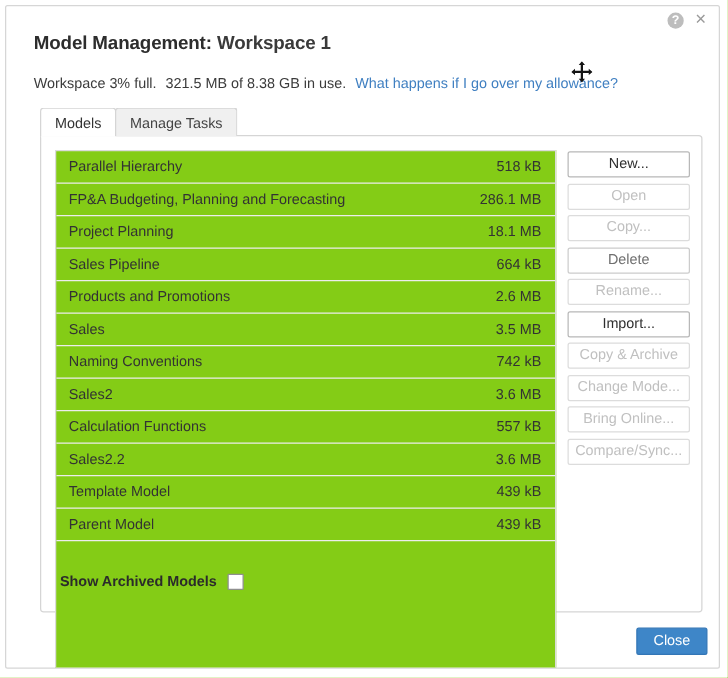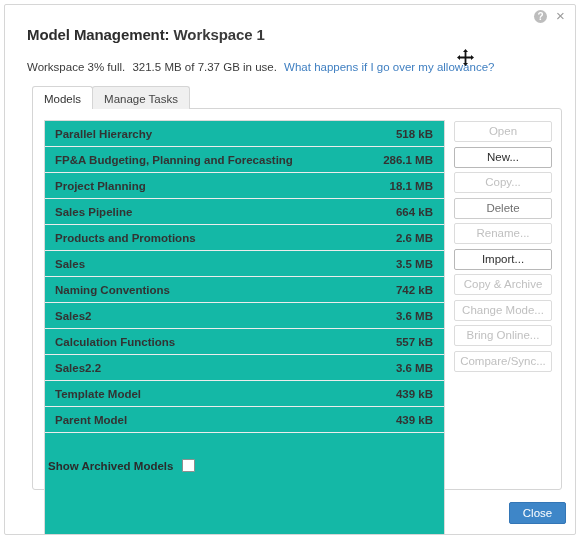--- a/index.html
+++ b/index.html
@@ -153,24 +153,23 @@
   }
 
   
   .model-list {
     position: absolute;
     left: 11px;
     top: 11px;
     width: 401px;
     height: 420px;
     border: 1px solid #dadada;
-    background: #14b8a6;
+    background: #84cc16;
     box-sizing: border-box;
     overflow: hidden;
-    font-weight: bold;
   }
   .model-row {
     display: flex;
     align-items: center;
     justify-content: space-between;
     height: 26px;
     padding: 0 11px 0 10px;
     font-size: 11.5px;
     color: #333333;
     border-bottom: 1px solid #ececec;
@@ -274,21 +273,21 @@
     <div class="close-x">×</div>
   </div>
 
   <div class="dlg-title">
     <span>Model Management:</span>
     <span class="ws-name">Workspace 1</span>
   </div>
 
   <div class="usage-line">
     <span>Workspace 3% full.</span><span class="sep"></span>
-    <span>321.5 MB of 7.37 GB in use.</span><span class="sep"></span>
+    <span>321.5 MB of 8.38 GB in use.</span><span class="sep"></span>
     <a class="usage-link">What happens if I go over my allowance?</a>
   </div>
 
   <div class="move-cursor">
     <svg width="17" height="17" viewBox="0 0 17 17">
       <path d="M8.5 0 L11 3 L9.4 3 L9.4 7.6 L14 7.6 L14 6 L17 8.5 L14 11 L14 9.4 L9.4 9.4 L9.4 14 L11 14 L8.5 17 L6 14 L7.6 14 L7.6 9.4 L3 9.4 L3 11 L0 8.5 L3 6 L3 7.6 L7.6 7.6 L7.6 3 L6 3 Z" fill="#141414"></path>
     </svg>
   </div>
 
   <div class="tabstrip">
@@ -348,22 +347,22 @@
         <span class="msize">439 kB</span>
       </div>
     </div>
 
     <div class="archived-row">
       <span class="archived-label">Show Archived Models</span>
       <span class="archived-box"></span>
     </div>
 
     <div class="side-buttons">
+      <button class="side-btn enabled">New...</button>
       <button class="side-btn">Open</button>
-      <button class="side-btn enabled">New...</button>
       <button class="side-btn">Copy...</button>
       <button class="side-btn semi">Delete</button>
       <button class="side-btn">Rename...</button>
       <button class="side-btn enabled">Import...</button>
       <button class="side-btn">Copy &amp; Archive</button>
       <button class="side-btn">Change Mode...</button>
       <button class="side-btn">Bring Online...</button>
       <button class="side-btn">Compare/Sync...</button>
     </div>
 

